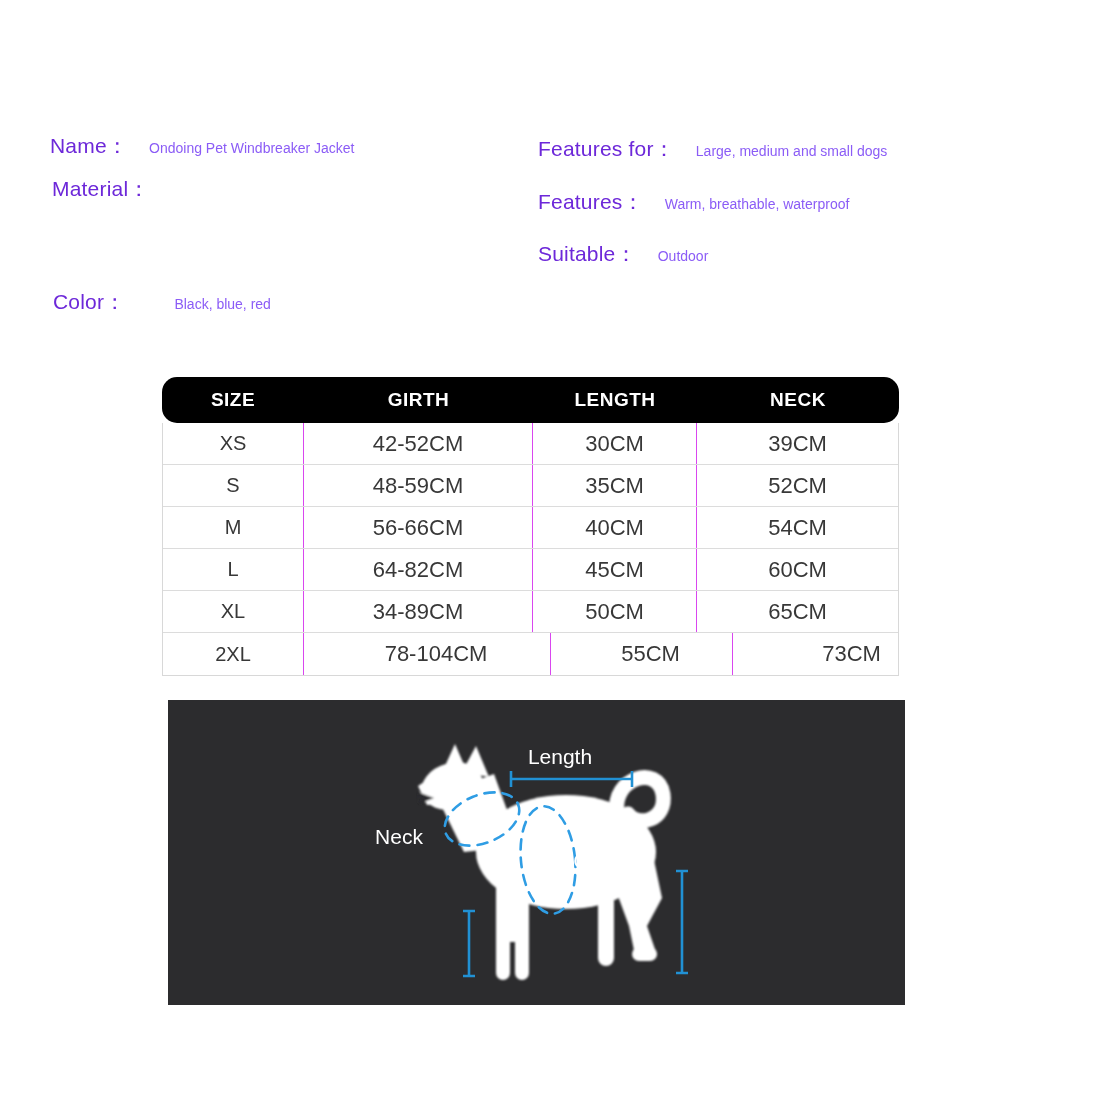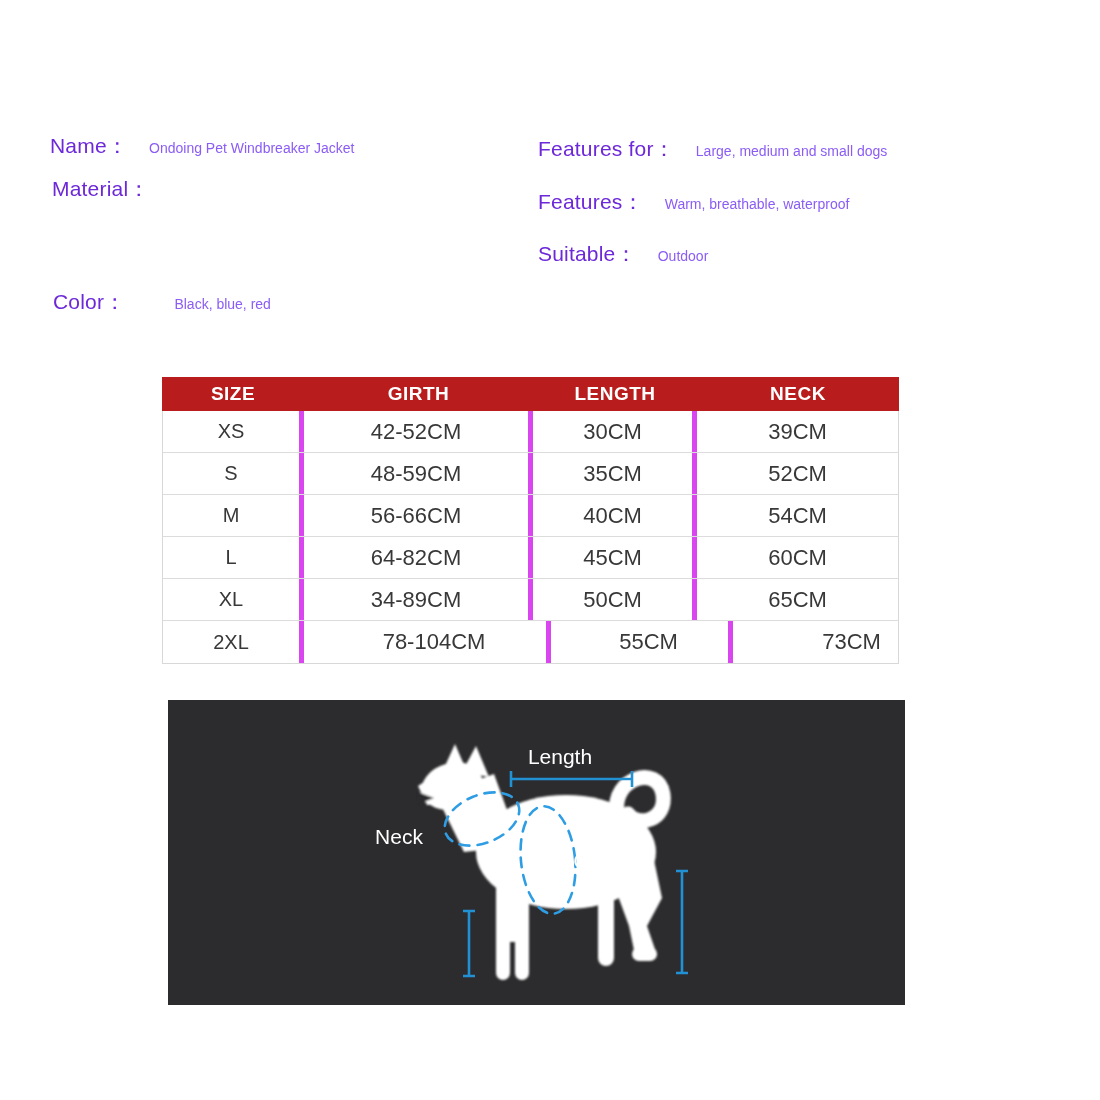--- a/index.html
+++ b/index.html
@@ -8,28 +8,28 @@
   .stage { position:relative; width:1100px; height:1100px; background:#ffffff; overflow:hidden; }
 
   
   .info-row { position:absolute; display:flex; align-items:baseline; }
   .info-label { font-size:21px; color:#6d28d9; letter-spacing:0.2px; white-space:nowrap; }
   .info-value { font-size:14px; color:#8b5cf6; margin-left:21px; line-height:49px; white-space:nowrap; }
   .info-value.wrap2 { width:322px; text-align:center; white-space:normal; }
 
   
   .size-table { position:absolute; left:162px; top:377px; width:737px; }
-  .thead { display:grid; grid-template-columns:142px 229px 164px 202px; background:#b91c1c; height:34px; }
+  .thead { display:grid; grid-template-columns:142px 229px 164px 202px; background:#000000; height:46px;border-radius:15px; }
   .thead .hcell { display:flex; align-items:center; justify-content:center;
                   color:#ffffff; font-size:19px; font-weight:bold; letter-spacing:0.5px; }
   .tbody { border:1px solid #d8d8d8; border-top:none; background:#ffffff; }
   .trow { display:grid; grid-template-columns:141px 229px 164px 201px; height:42px; border-bottom:1px solid #dcdcdc; }
   .trow:last-child { border-bottom:none;gap:18px; }
   .tcell { display:flex; align-items:center; justify-content:center;
-           font-size:22px; color:#383838; border-right:5px solid #d946ef; }
+           font-size:22px; color:#383838; border-right:1px solid #d946ef; }
   .tcell:last-child { border-right:none; }
   .tcell.szcol { font-size:20px; }
 
   
   .diagram-panel { position:absolute; left:168px; top:700px; width:737px; height:305px; }
   .diagram-panel svg { display:block; }
   .diag-label { font-size:21px; fill:#ffffff; }
 </style>
 </head>
 <body>

